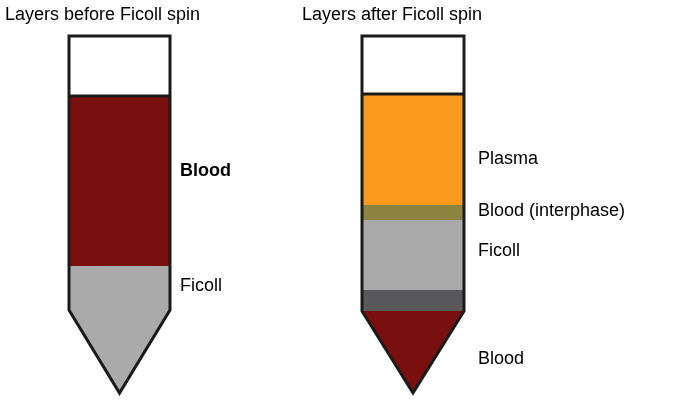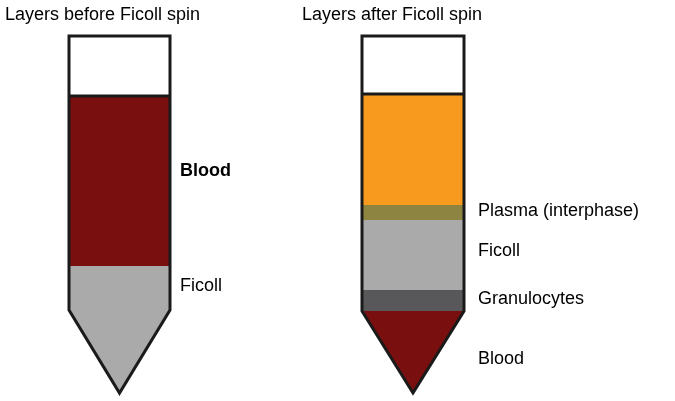--- a/index.html
+++ b/index.html
@@ -110,22 +110,22 @@
 
     <rect x="7" y="260" width="102" height="21" fill="#58585a" clip-path="url(#clipRight)"></rect>
 
     <rect x="7" y="281" width="102" height="83" fill="#7a0f0f" clip-path="url(#clipRight)"></rect>
 
     <line x1="7" y1="64" x2="109" y2="64" stroke="#1a1a1a" stroke-width="3"></line>
 
     <path d="M 7 6 L 109 6 L 109 281 L 58 363 L 7 281 Z" fill="none" stroke="#1a1a1a" stroke-width="3" stroke-linejoin="miter"></path>
   </svg>
 
+  <div class="layer-label" id="label-plasma">Plasma</div>
 
-  <div class="layer-label" id="label-pbmcs">Plasma (interphase)</div>
+  <div class="layer-label" id="label-pbmcs">Blood (interphase)</div>
 
   <div class="layer-label" id="label-ficoll-post">Ficoll</div>
 
-  <div class="layer-label" id="label-granulocytes">Granulocytes</div>
 
   <div class="layer-label" id="label-rbcs">Blood</div>
 
 </div>
 
 </body></html>

